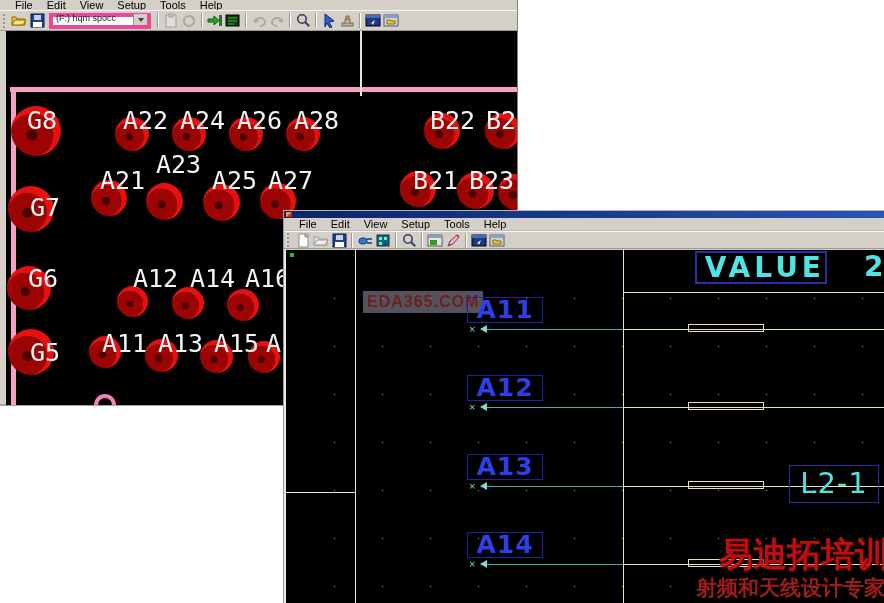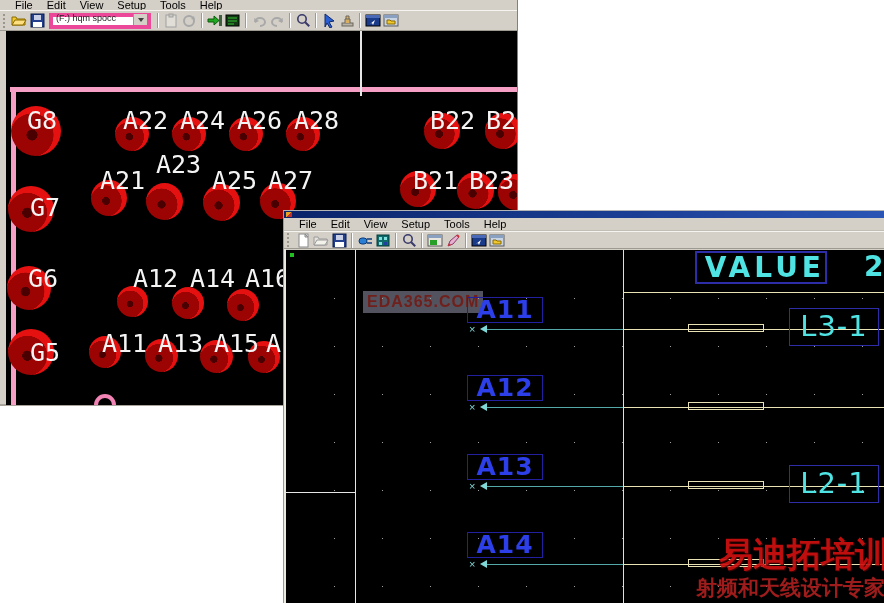--- a/index.html
+++ b/index.html
@@ -429,21 +429,20 @@
       <div class="grid-dot" style="left: 576px; top: 192px;"></div>
       <div class="grid-dot" style="left: 576px; top: 240px;"></div>
       <div class="grid-dot" style="left: 576px; top: 288px;"></div>
       <div class="grid-dot" style="left: 576px; top: 336px;"></div>
       <div class="net-line" style="left: 197px; top: 79px; width: 140px; height: 1px;"></div>
       <div class="cream-line" style="left: 337px; top: 79px; width: 262px; height: 1px;"></div>
       <div class="arrow-l" style="left: 190px; top: 75px;"></div>
       <div class="marker-x" style="left: 183px; top: 74px;">×</div>
       <div class="pin-box" style="left: 402px; top: 74px; width: 76px; height: 8px;"></div>
       <div class="a-label" style="left: 181px; top: 47px; width: 76px; height: 26px;">A11</div>
-      <div class="l-label" style="left: 503px; top: 58px; width: 90px; height: 38px;">L3-1</div>
       <div class="net-line" style="left: 197px; top: 157px; width: 140px; height: 1px;"></div>
       <div class="cream-line" style="left: 337px; top: 157px; width: 262px; height: 1px;"></div>
       <div class="arrow-l" style="left: 190px; top: 153px;"></div>
       <div class="marker-x" style="left: 183px; top: 152px;">×</div>
       <div class="pin-box" style="left: 402px; top: 152px; width: 76px; height: 8px;"></div>
       <div class="a-label" style="left: 181px; top: 125px; width: 76px; height: 26px;">A12</div>
       <div class="net-line" style="left: 197px; top: 236px; width: 140px; height: 1px;"></div>
       <div class="cream-line" style="left: 337px; top: 236px; width: 262px; height: 1px;"></div>
       <div class="arrow-l" style="left: 190px; top: 232px;"></div>
       <div class="marker-x" style="left: 183px; top: 231px;">×</div>

